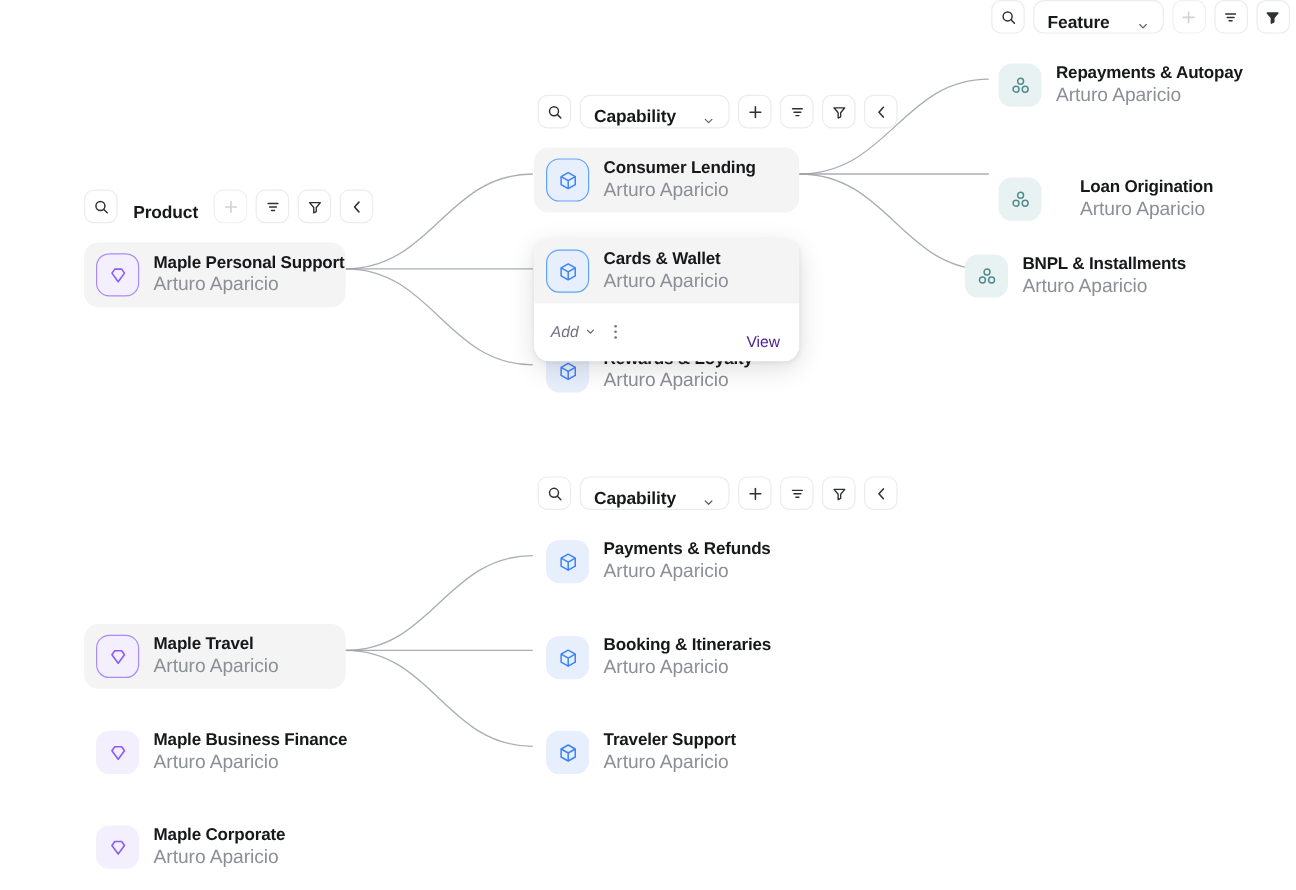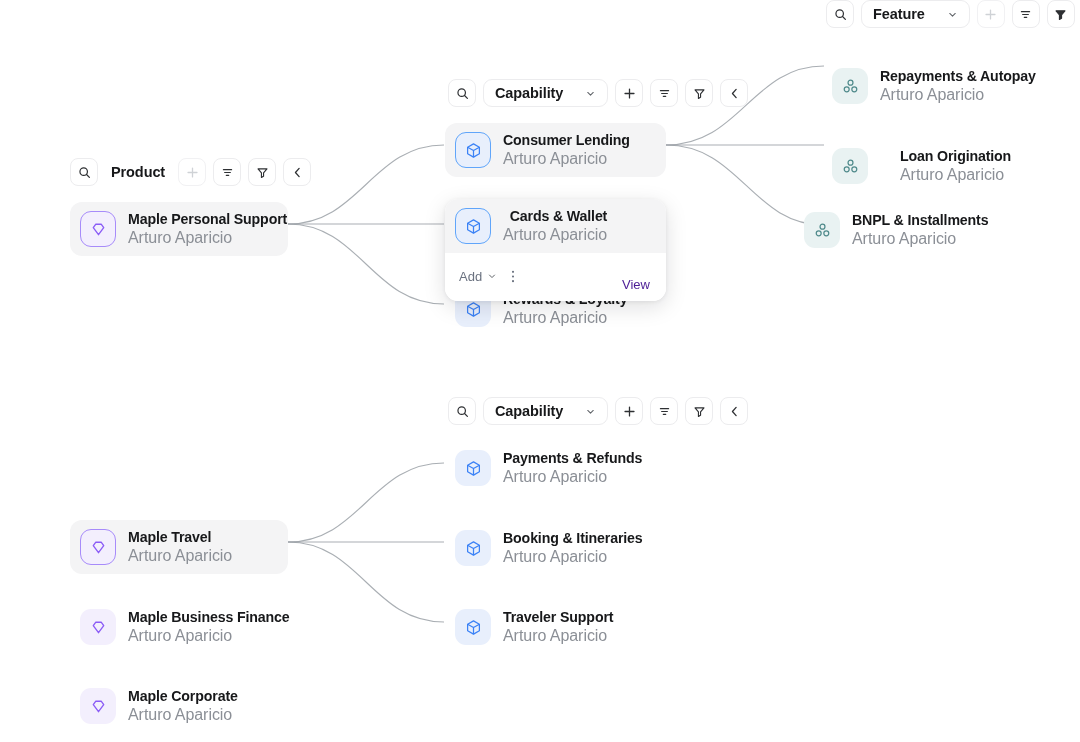--- a/index.html
+++ b/index.html
@@ -17,21 +17,21 @@
   
   .toolbar { position: absolute; display: flex; align-items: center; gap: 7px; z-index: 4; }
   .tb-btn {
     width: 28px; height: 28px; border: 1px solid #ececee; border-radius: 8px;
     background: #fff; display: flex; align-items: center; justify-content: center;
     color: #2e3033; cursor: pointer;
   }
   .tb-btn.disabled { color: #cfd2d6; border-color: #f1f1f3; cursor: default; }
   .tb-title {
     height: 28px; padding: 0 11px; border: 1px solid #ececee; border-radius: 9px; background: #fff;
-    display: flex; align-items: center; gap: 22px; font-size: 14.5px; font-weight: 700; color: #17181a;
+    display: flex; align-items: flex-end; gap: 22px; font-size: 14.5px; font-weight: 700; color: #17181a;
     letter-spacing: -.1px; cursor: pointer;
   }
   .tb-title.plain { border: none; background: transparent; padding: 0 6px; cursor: default; }
   .chev { color: #5f6368; display: flex; }
 
   
   .node {
     position: absolute; display: flex; align-items: center; gap: 12px;
     padding: 9px 14px 9px 10px; border-radius: 12px; z-index: 3; cursor: pointer;
     background: transparent;
@@ -48,28 +48,27 @@
   .ico.feature { background: #e9f2f2; color: #4f8a8b; }
   .node .txt { display: flex; flex-direction: column; gap: 2px; min-width: 0; }
   .node .nm { font-size: 14.2px; font-weight: 600; color: #17181a; letter-spacing: -.15px; white-space: nowrap; }
   .node .ow { font-size: 16px; color: #8b8f96; letter-spacing: -.05px; white-space: nowrap; }
 
   
   .hovercard {
     position: absolute; z-index: 6; border-radius: 13px; background: #fff;
     box-shadow: 0 6px 22px rgba(16,18,24,.13), 0 1px 4px rgba(16,18,24,.07);
     overflow: hidden;
-    text-align: right;
   }
   .hovercard .hc-body { background: #f4f4f5; }
   .hovercard .node { position: static; width: 100%; }
   .hc-foot {
     display: flex; align-items: center; gap: 12px; padding: 7px 16px 9px 14px; background: #fff;
   }
-  .hc-add { display: flex; align-items: center; gap: 5px; font-size: 13px; color: #6b7280; cursor: pointer; }
+  .hc-add { display: flex; align-items: center; gap: 5px; font-size: 13px; color: #6b7280; cursor: pointer; font-style: italic; }
   .hc-dots { color: #6b7280; display: flex; cursor: pointer; padding: 0 2px; }
   .hc-view { margin-left: auto; font-size: 13px; color: #4c1d95; cursor: pointer; margin-top: 17px; }
 </style>
 </head>
 <body>
 
 <div id="stage">
 
   <svg class="edges" viewBox="0 0 1080 742">
 
@@ -382,21 +381,21 @@
           <path d="M2.5 3.5 h11 l-4.2 5 v4.2 l-2.6 1.3 v-5.5 z" fill="currentColor" stroke="currentColor" stroke-width="1.4" stroke-linejoin="round"></path>
         </svg>
     </div>
     <div class="tb-btn">
       <svg width="13" height="13" viewBox="0 0 16 16">
           <polyline points="10,3 5.5,8 10,13" fill="none" stroke="currentColor" stroke-width="1.6" stroke-linecap="round" stroke-linejoin="round"></polyline>
         </svg>
     </div>
   </div>
 
-  <div class="node" style="left:822px; top:59px;">
+  <div class="node" style="left:822px; top:44px;">
     <div class="ico feature">
       <svg width="19" height="19" viewBox="0 0 20 20">
           <circle cx="10" cy="6" r="2.6" fill="none" stroke="currentColor" stroke-width="1.3"></circle>
           <circle cx="6" cy="13" r="2.6" fill="none" stroke="currentColor" stroke-width="1.3"></circle>
           <circle cx="14" cy="13" r="2.6" fill="none" stroke="currentColor" stroke-width="1.3"></circle>
         </svg>
     </div>
     <div class="txt">
       <div class="nm">Repayments &amp; Autopay</div>
       <div class="ow">Arturo Aparicio</div>

